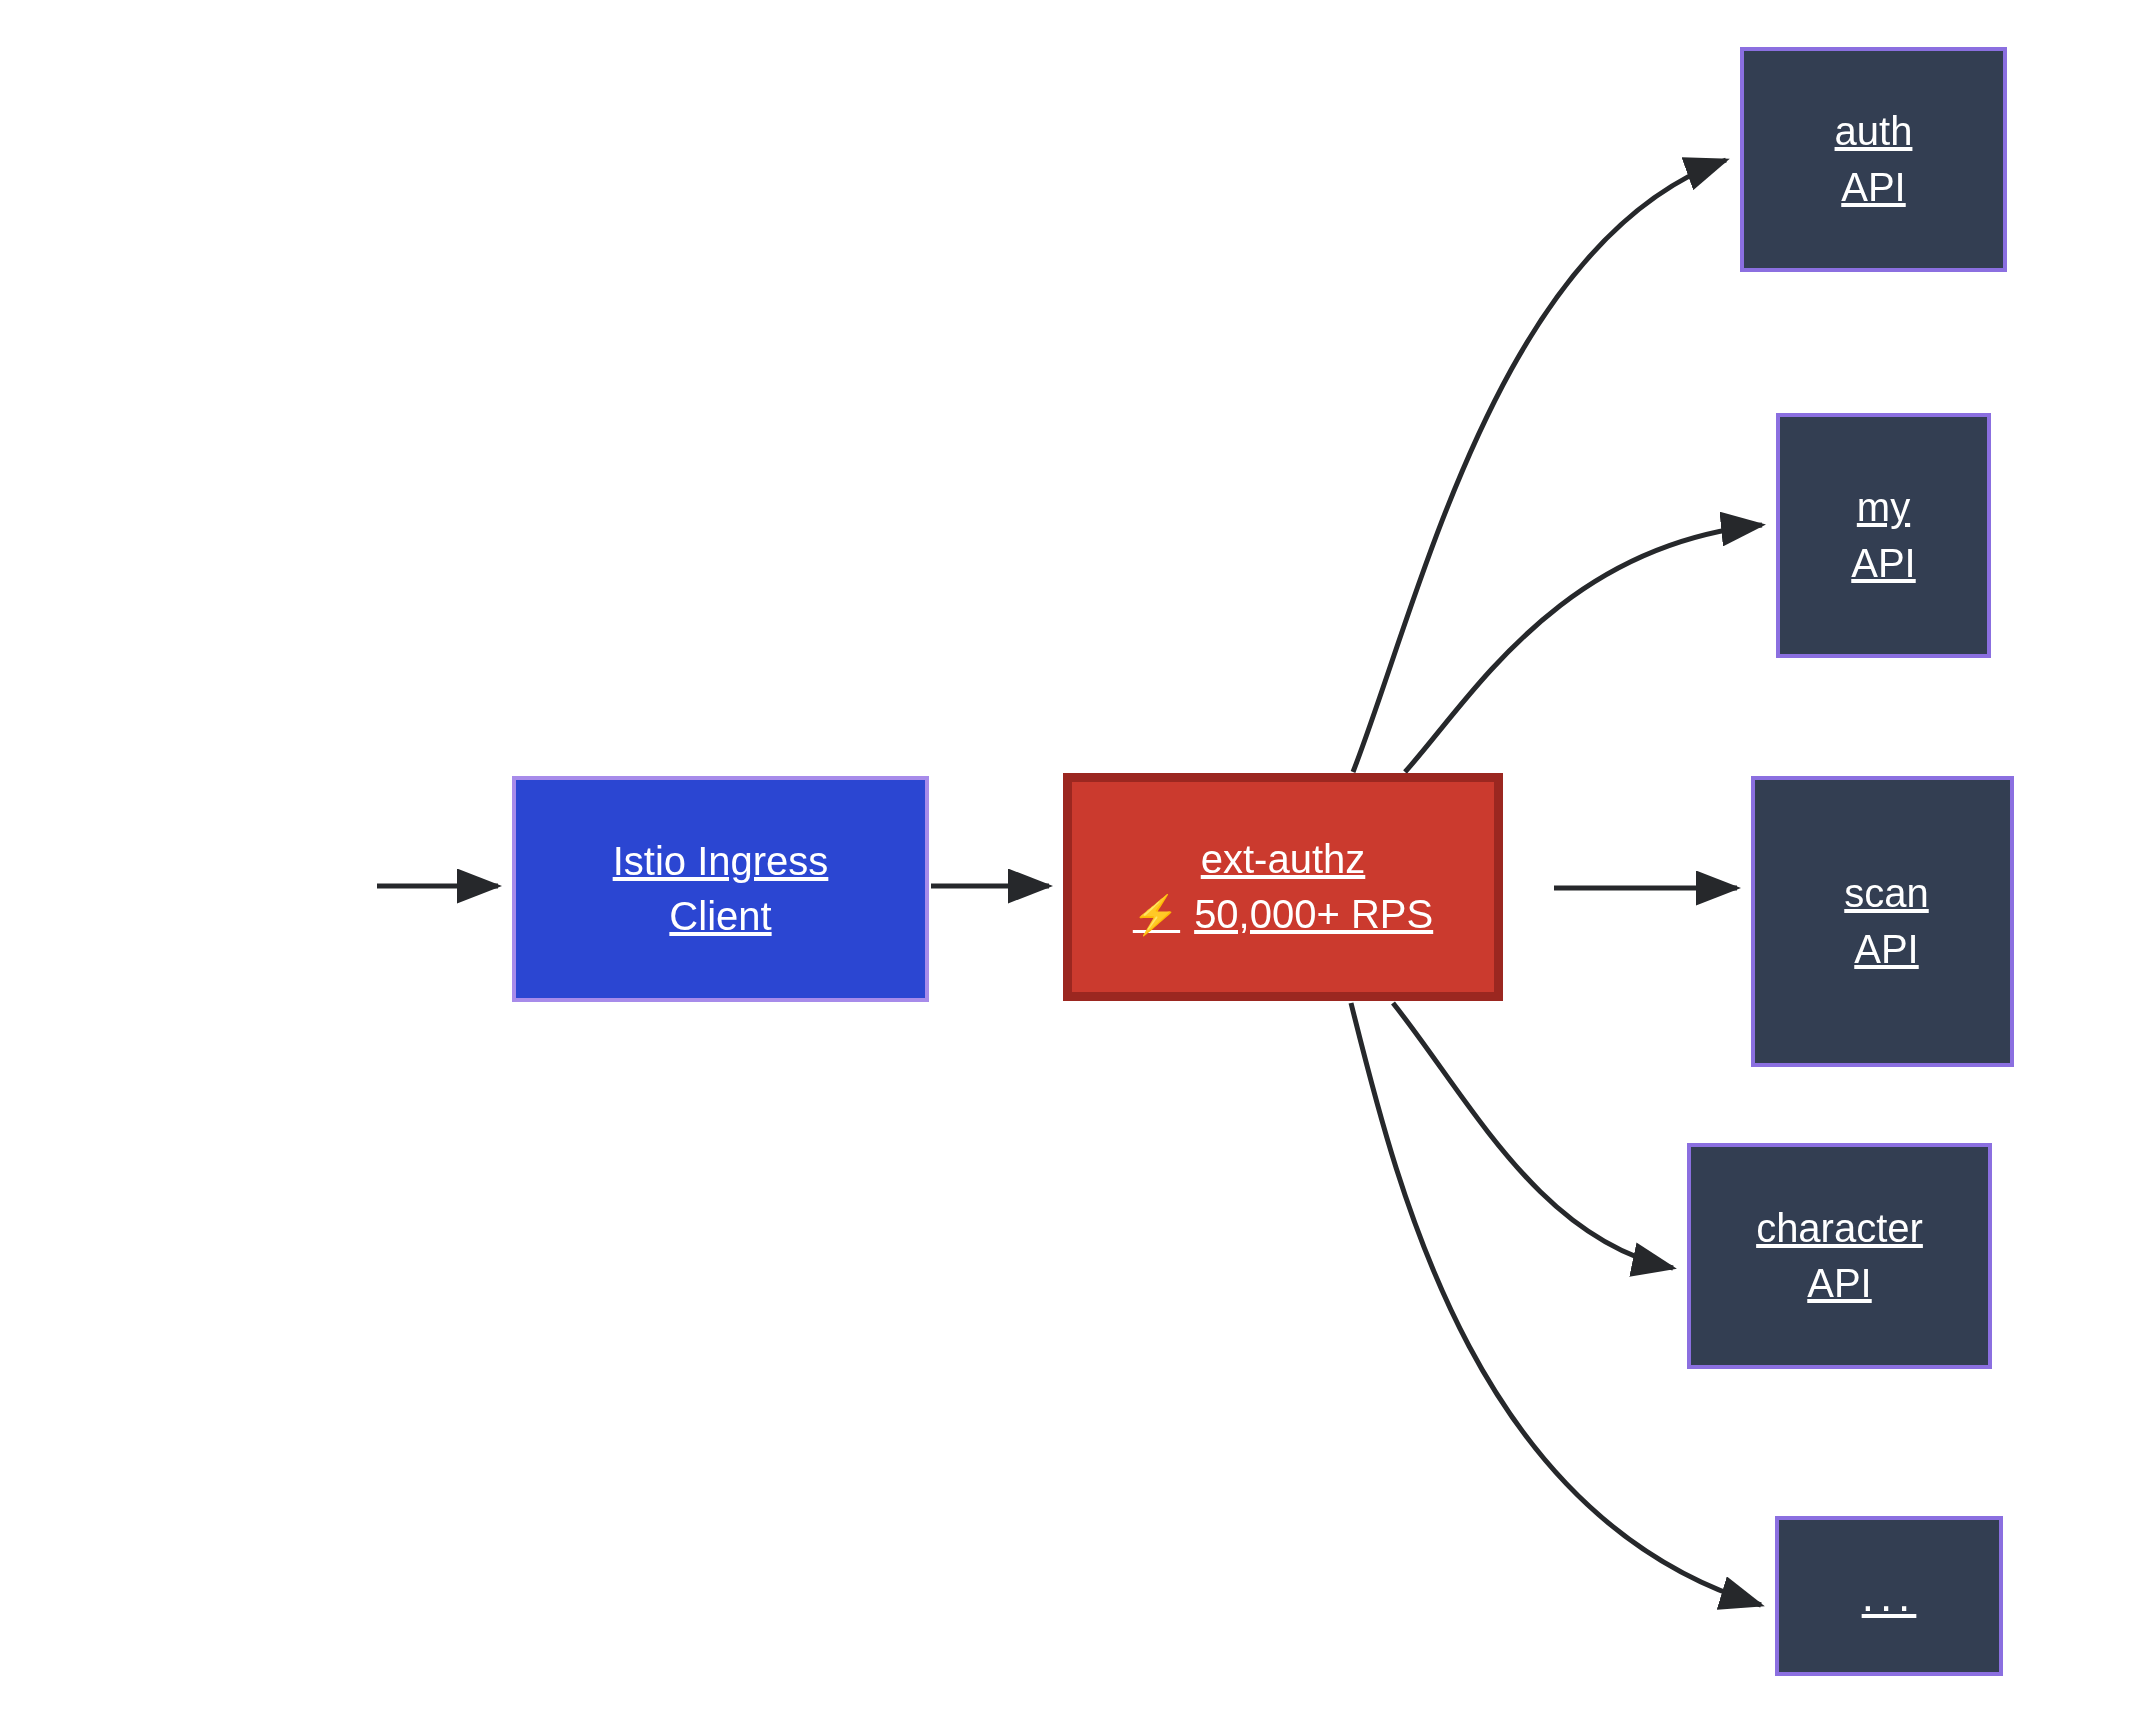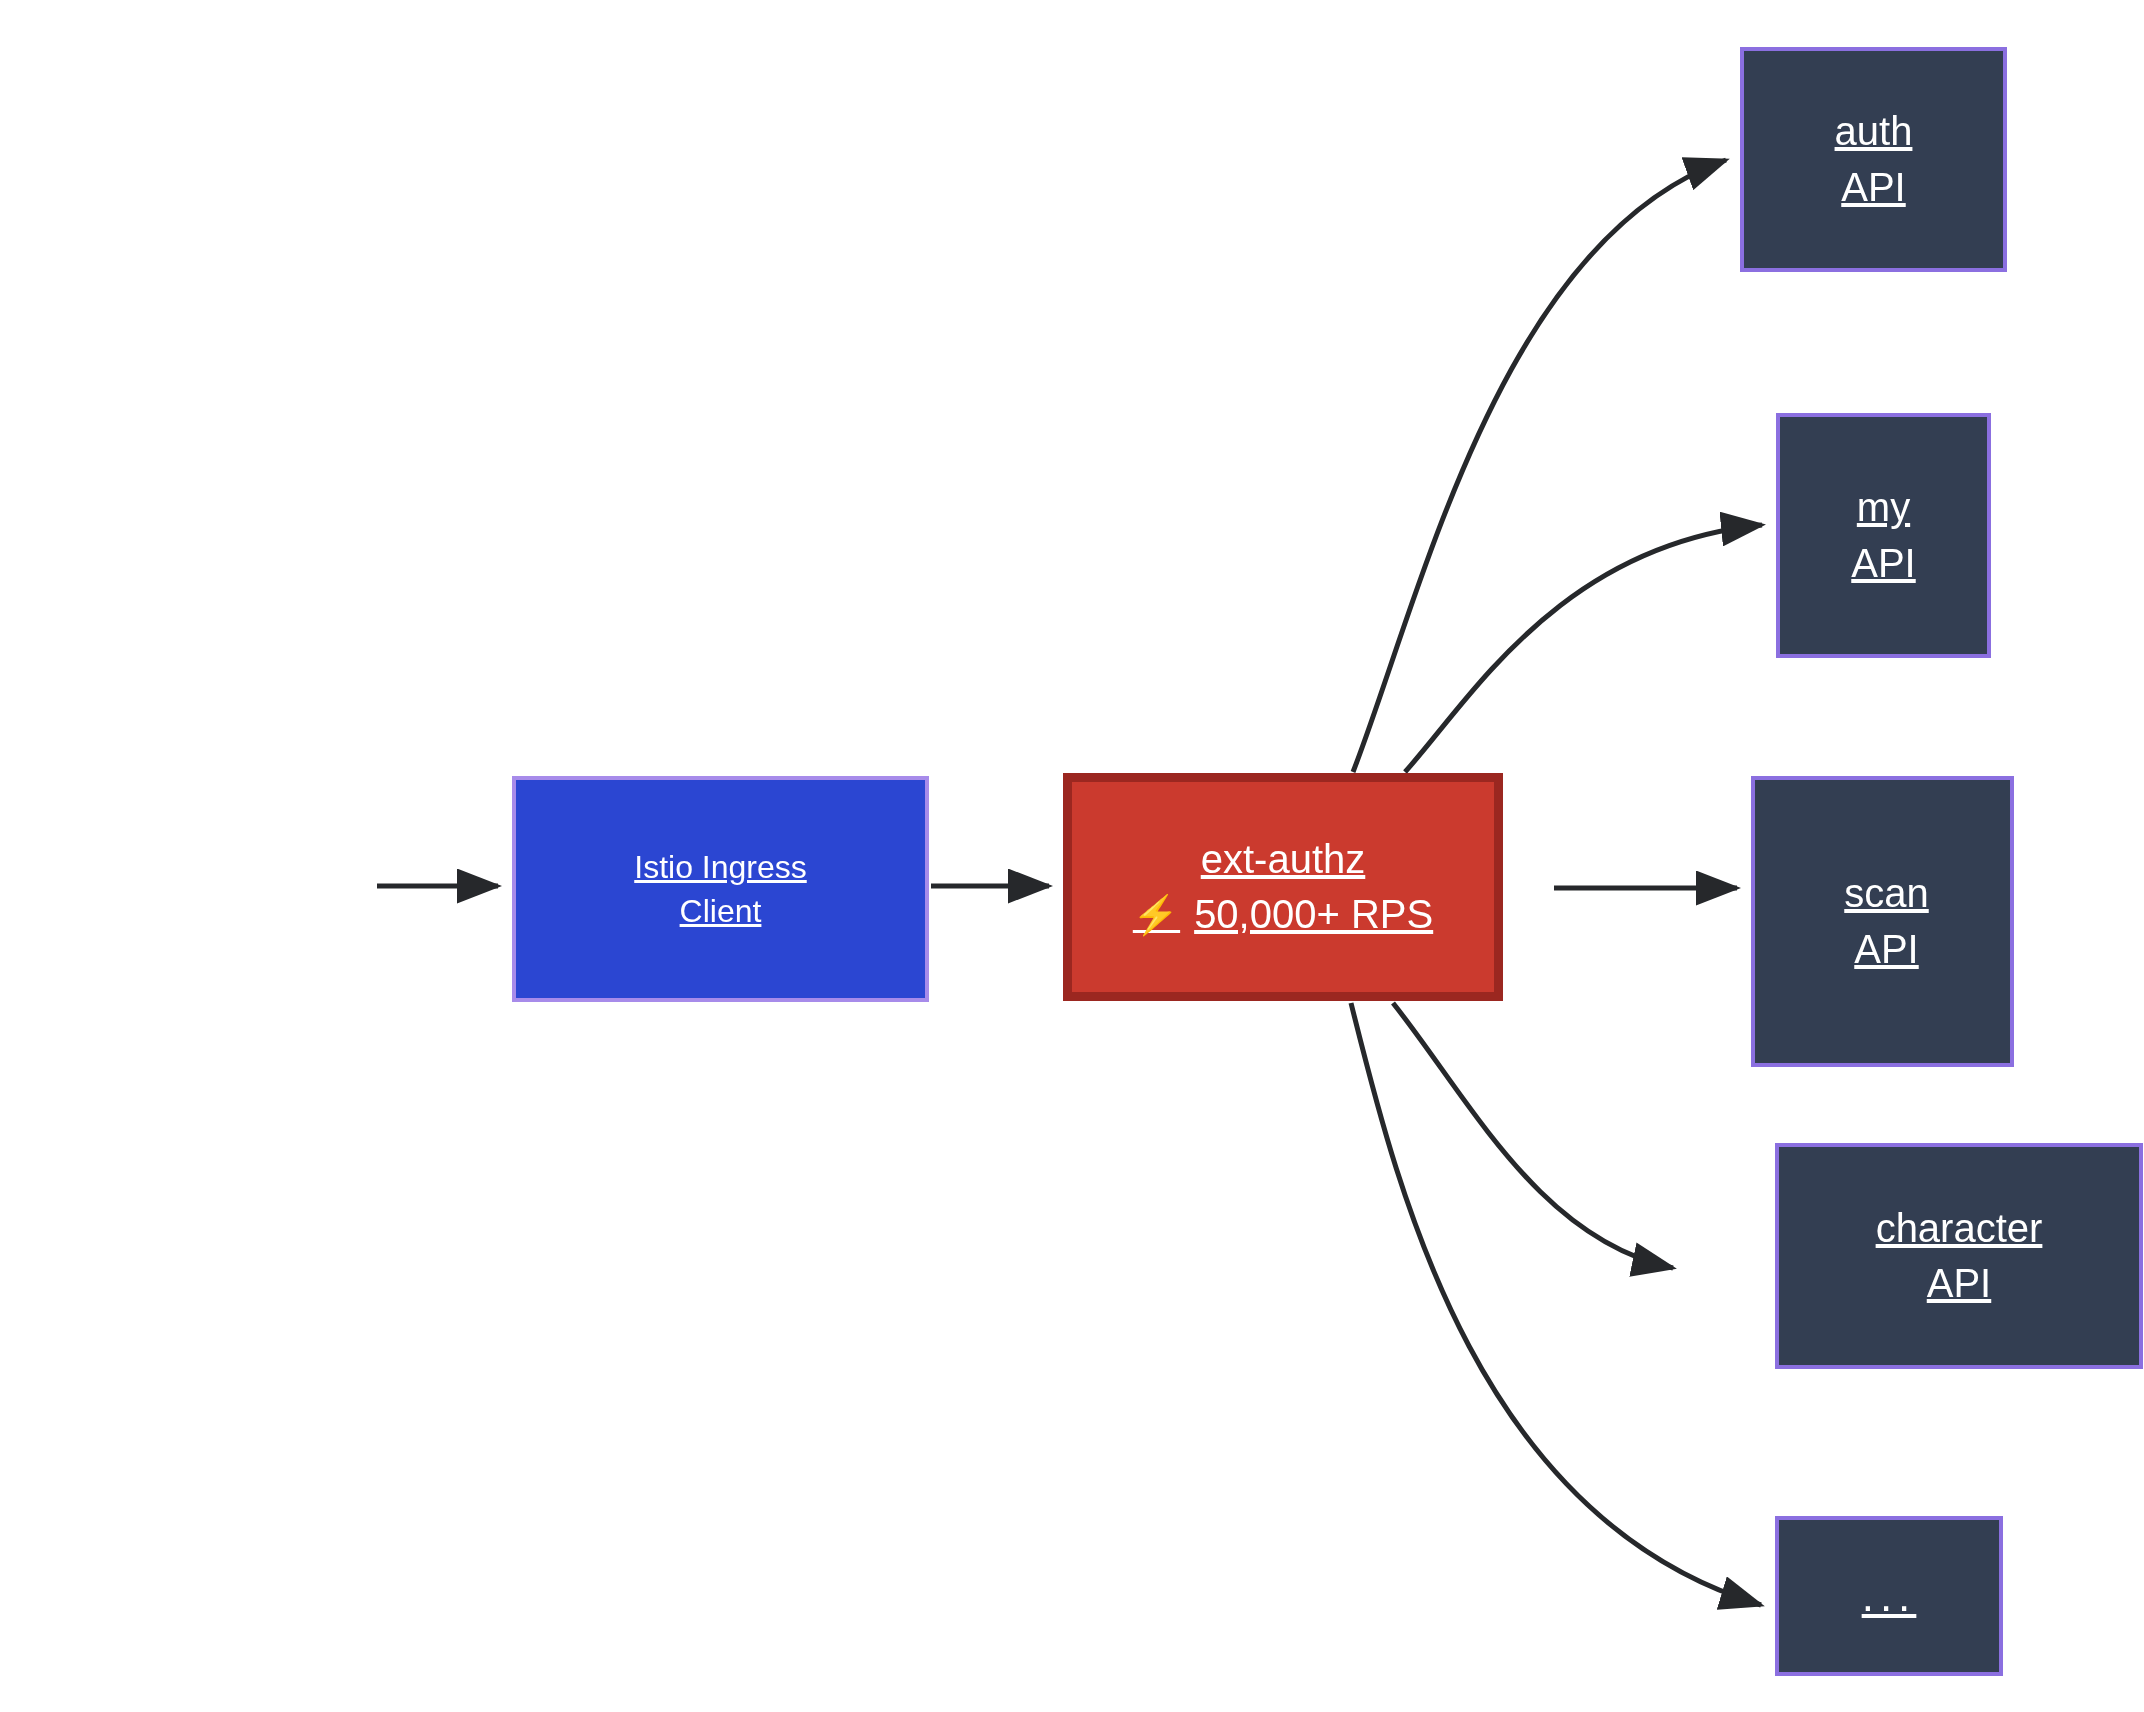--- a/index.html
+++ b/index.html
@@ -56,21 +56,21 @@
 
   
   .node-gateway {
     left: 512px;
     top: 776px;
     width: 417px;
     height: 226px;
     background: #2B46D2;
     border: 4px solid #A78BEA;
     color: #ffffff;
-    font-size: 32px;
+    font-size: 40px;
   }
 
   
   .node-extauthz {
     left: 1063px;
     top: 773px;
     width: 440px;
     height: 228px;
     background: #CB3A2E;
     border: 9px solid #9B2720;
@@ -93,21 +93,21 @@
   
   .node-api {
     background: #333E52;
     border: 4px solid #8B6FE0;
     color: #ffffff;
     font-size: 40px;
   }
   .node-auth     { left: 1740px; top: 47px;   width: 267px; height: 225px; }
   .node-my       { left: 1776px; top: 413px;  width: 215px; height: 245px; }
   .node-scan     { left: 1751px; top: 776px;  width: 263px; height: 291px; padding-left: 8px; }
-  .node-character{ left: 1775px; top: 1143px; width: 368px; height: 226px; }
+  .node-character{ left: 1687px; top: 1143px; width: 305px; height: 226px; }
   .node-more     { left: 1775px; top: 1516px; width: 228px; height: 160px; }
   .node-more .line { font-size: 44px; letter-spacing: 6px; }
 </style>
 </head>
 <body>
 
 <div id="canvas">
 
   <svg id="edges" viewBox="0 0 2144 1712" width="2144" height="1712" xmlns="http://www.w3.org/2000/svg">
     <defs>

